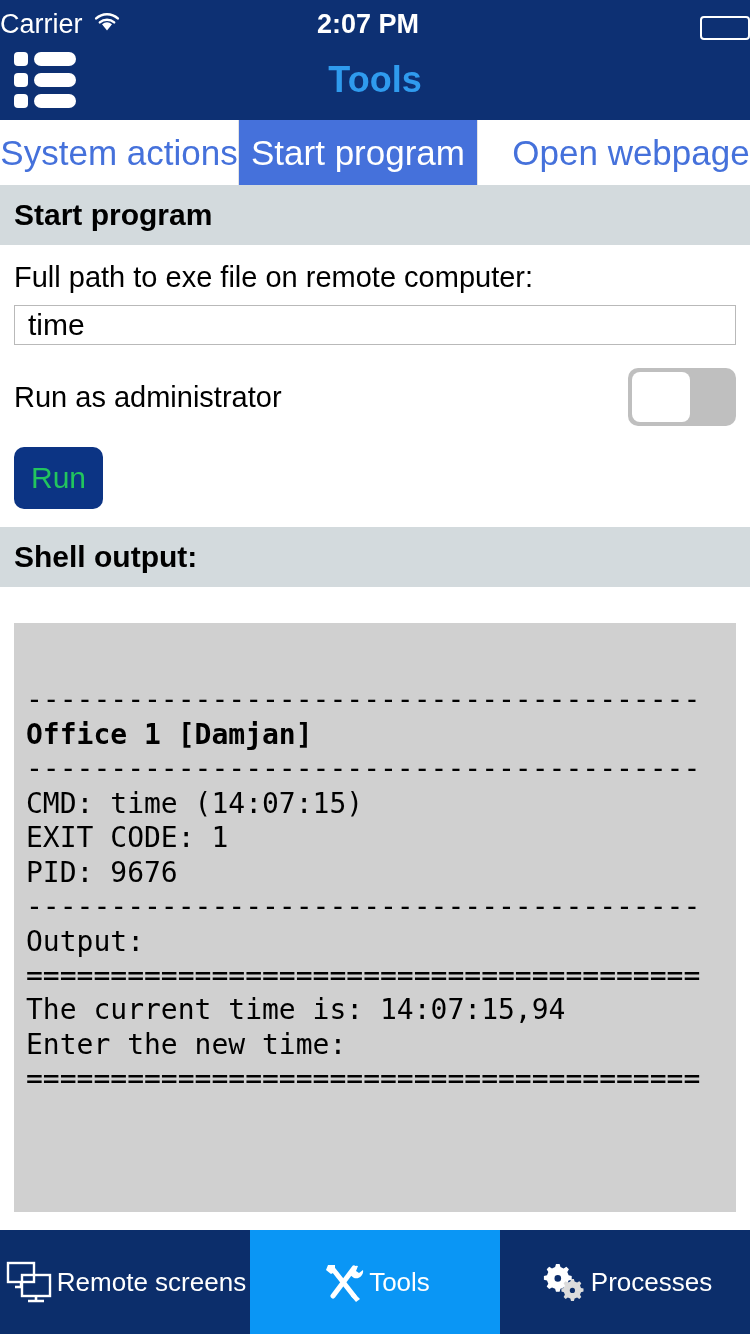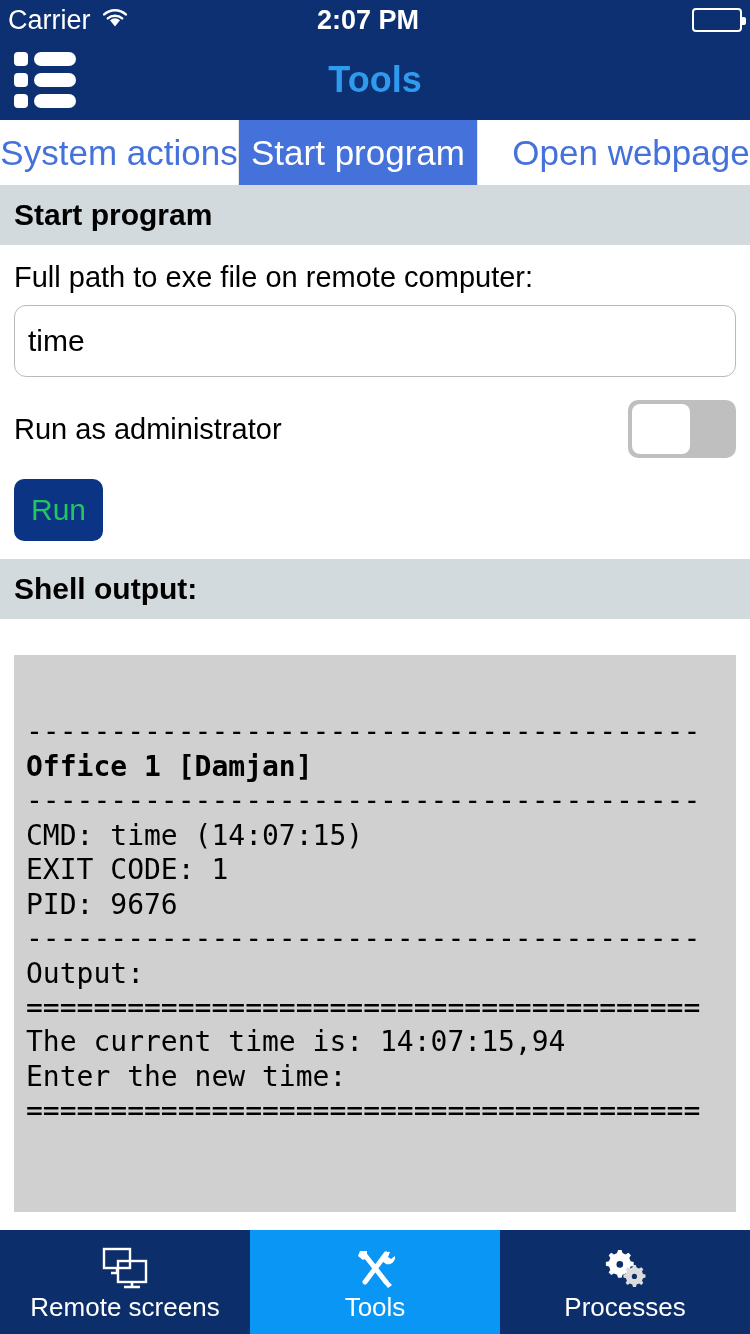--- a/index.html
+++ b/index.html
@@ -20,22 +20,22 @@
     flex-direction: column;
     background: #ffffff;
   }
 
   
   .statusbar {
     height: 40px;
     background: #0D3073;
     color: #ffffff;
     display: flex;
-    align-items: center;
-    padding: 0 8px;
+    align-items: flex-end;
+    padding: 0 0;
     font-size: 27px;
     flex: 0 0 auto;
     position: relative;
   }
   .sb-left {
     display: flex;
     align-items: center;
     gap: 10px;
   }
   .sb-carrier { font-size: 27px; letter-spacing: 0px; }
@@ -169,23 +169,23 @@
     flex: 0 0 auto;
     box-sizing: border-box;
   }
   .field-label {
     font-size: 29px;
     color: #000000;
     margin-bottom: 11px;
   }
   .text-input {
     width: 100%;
-    height: 72px;
+    height: 40px;
     border: 1px solid #b9b9b9;
-    border-radius: 12px;
+    border-radius: 0;
     background: #ffffff;
     font-size: 30px;
     font-family: "Liberation Sans", sans-serif;
     color: #000000;
     padding: 0 13px;
     box-sizing: border-box;
     outline: none;
   }
   .toggle-row {
     display: flex;
@@ -269,21 +269,21 @@
   .tabbar {
     height: 104px;
     display: flex;
     flex: 0 0 auto;
   }
   .tabbar-item {
     flex: 1 1 0;
     background: #0C2E6B;
     color: #ffffff;
     display: flex;
-    flex-direction: column;
+    flex-direction: row;
     align-items: center;
     justify-content: center;
     gap: 3px;
     cursor: pointer;
   }
   .tabbar-item.active {
     background: #0A96F5;
   }
   .tabbar-icon {
     height: 46px;

